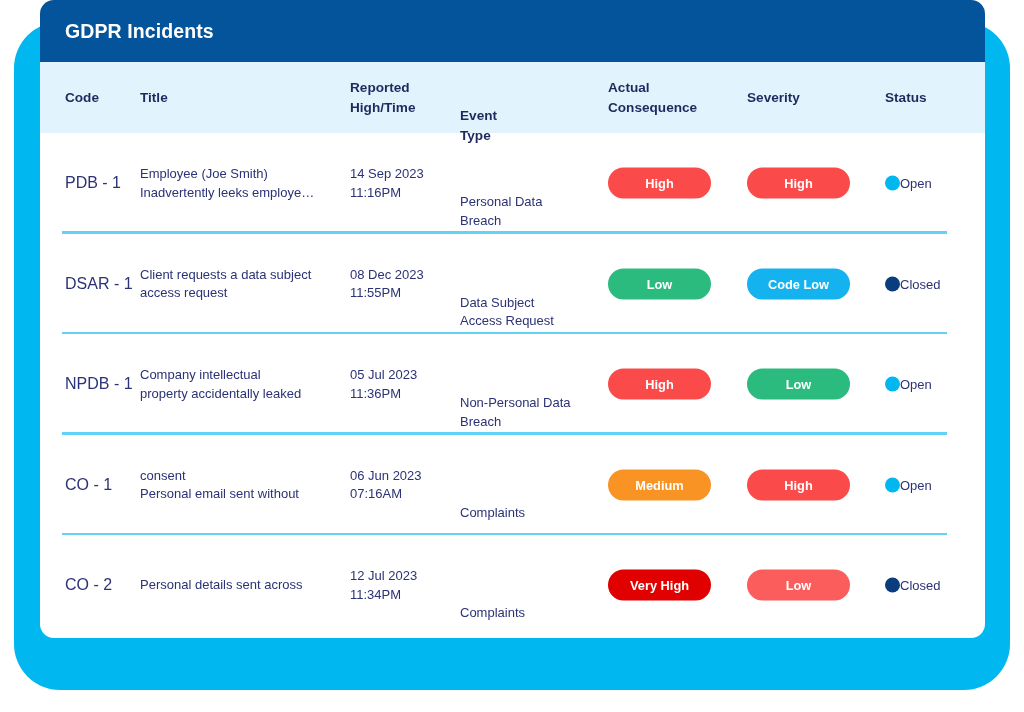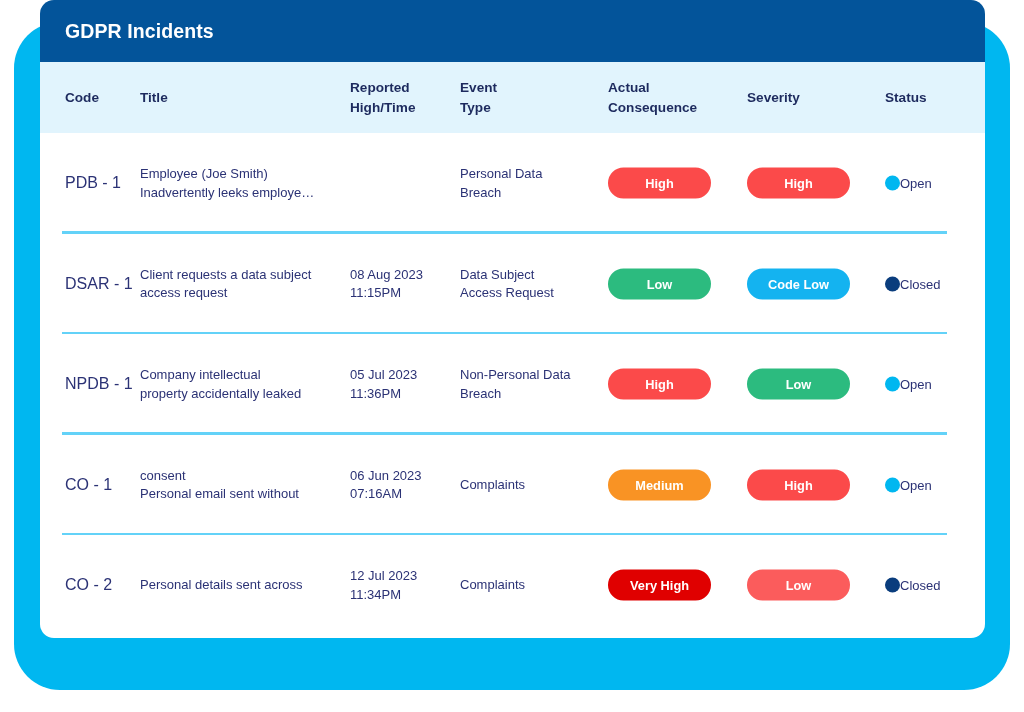--- a/index.html
+++ b/index.html
@@ -77,21 +77,21 @@
     position: relative;
     width: 945px;
     height: 100%;
   }
   .cell { position: absolute; }
 
   
   .c-code     { left: 25px;  width: 92px;  }
   .c-title    { left: 100px; width: 200px; }
   .c-date     { left: 310px; width: 130px; }
-  .c-event    { left: 420px; width: 140px; }
+  .c-event    { left: 420px; width: 140px; margin-top: 28px; }
   .c-cons     { left: 568px; width: 140px; }
   .c-sev      { left: 707px; width: 130px; }
   .c-status   { left: 845px; width: 100px; }
 
   .th {
     color: #1D2A5E;
     font-size: 13.6px;
     font-weight: bold;
     line-height: 20px;
     top: 50%;
@@ -209,20 +209,24 @@
       </div>
     </div>
 
     <div class="tbody" id="tbody">
         <div class="row">
           <div class="cell td code c-code">PDB - 1</div>
           <div class="cell td c-title">
             <div>Employee (Joe Smith)</div>
             <div>Inadvertently leeks employe…</div>
           </div>
+          <div class="cell td c-date">
+            <div>14 Sep 2023</div>
+            <div>11:16PM</div>
+          </div>
           <div class="cell td c-event">
             <div>Personal Data</div>
             <div>Breach</div>
           </div>
           <div class="pill c-cons" style="background: rgb(251, 74, 74);">
             <span>High</span>
           </div>
           <div class="pill c-sev" style="background: rgb(251, 74, 74);">
             <span>High</span>
           </div>
@@ -232,22 +236,22 @@
           </div>
           <div class="divider" style="background: rgb(99, 210, 248);"></div>
         </div>
         <div class="row">
           <div class="cell td code c-code">DSAR - 1</div>
           <div class="cell td c-title">
             <div>Client requests a data subject</div>
             <div>access request</div>
           </div>
           <div class="cell td c-date">
-            <div>08 Aug 2023</div>
-            <div>11:15PM</div>
+            <div>08 Dec 2023</div>
+            <div>11:55PM</div>
           </div>
           <div class="cell td c-event">
             <div>Data Subject</div>
             <div>Access Request</div>
           </div>
           <div class="pill c-cons" style="background: rgb(44, 187, 127);">
             <span>Low</span>
           </div>
           <div class="pill c-sev" style="background: rgb(20, 179, 240);">
             <span>Code Low</span>

